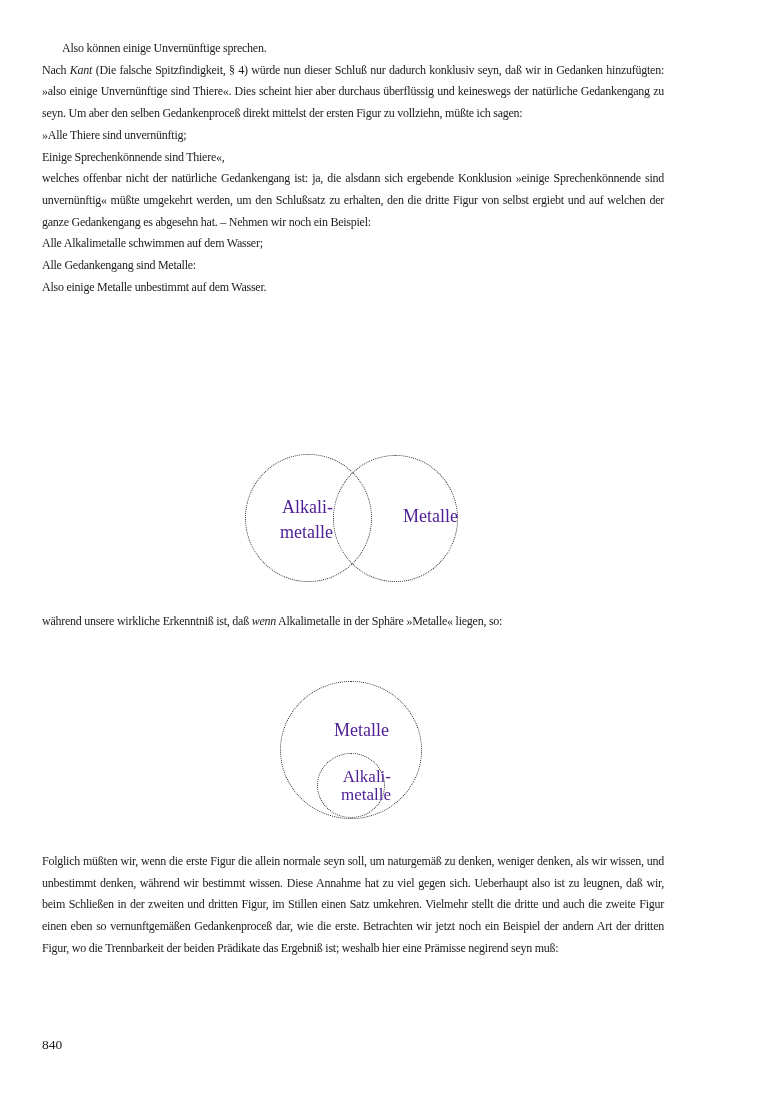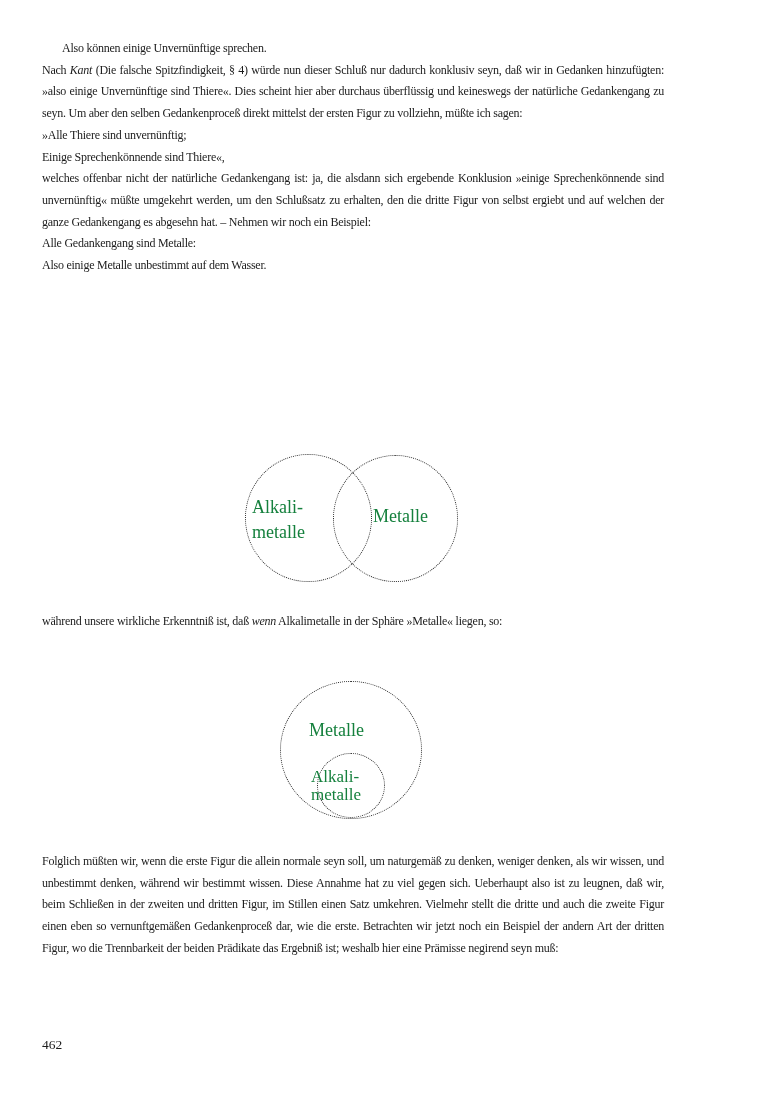--- a/index.html
+++ b/index.html
@@ -39,25 +39,25 @@
     box-sizing: border-box;
     background: transparent;
   }
   .fig1 .circle-left  { left: 0;    top: 0;   width: 127px; height: 128px; }
   .fig1 .circle-right { left: 88px; top: 1px; width: 125px; height: 127px; }
   .fig2 .circle-outer { left: 0;    top: 0;   width: 142px; height: 138px; }
   .fig2 .circle-inner { left: 37px; top: 72px; width: 68px; height: 65px; }
 
   .fig-label {
     position: absolute;
-    text-align: left;
+    text-align: right;
     font-size: 18px;
     line-height: 24.5px;
     letter-spacing: 0;
-    color: #15803d;
+    color: #4c1d95;
     white-space: nowrap;
   }
   .fig-label span { display: block; }
   .fig1 .label-left  { left: 7px;   top: 41px; width: 81px; }
   .fig1 .label-right { left: 128px; top: 50px; width: 85px; }
   .fig2 .label-outer { left: 29px;  top: 37px; width: 80px; }
   .fig2 .label-inner { left: 31px;  top: 87px; width: 80px; font-size: 17px; line-height: 18px; }
 
   .page-number {
     position: absolute;
@@ -71,20 +71,21 @@
 <body>
 
 <div class="page">
 
   <div class="textblock tb1">
     <p class="indent">Also können einige Unvernünftige sprechen.</p>
     <p><span>Nach </span><em>Kant</em><span> (Die falsche Spitzfindigkeit, § 4) würde nun dieser Schluß nur dadurch konklusiv seyn, daß wir in Gedanken hinzufügten: »also einige Unvernünftige sind Thiere«. Dies scheint hier aber durchaus überflüssig und keineswegs der natürliche Gedankengang zu seyn. Um aber den selben Gedankenproceß direkt mittelst der ersten Figur zu vollziehn, müßte ich sagen:</span></p>
     <p>»Alle Thiere sind unvernünftig;</p>
     <p>Einige Sprechenkönnende sind Thiere«,</p>
     <p>welches offenbar nicht der natürliche Gedankengang ist: ja, die alsdann sich ergebende Konklusion »einige Sprechenkönnende sind unvernünftig« müßte umgekehrt werden, um den Schlußsatz zu erhalten, den die dritte Figur von selbst ergiebt und auf welchen der ganze Gedankengang es abgesehn hat. – Nehmen wir noch ein Beispiel:</p>
+    <p>Alle Alkalimetalle schwimmen auf dem Wasser;</p>
     <p>Alle Gedankengang sind Metalle:</p>
     <p>Also einige Metalle unbestimmt auf dem Wasser.</p>
   </div>
 
   <div class="figure fig1">
     <div class="circle circle-left"></div>
     <div class="circle circle-right"></div>
     <div class="fig-label label-left">
       <span>Alkali-</span>
       <span>metalle</span>
@@ -107,15 +108,15 @@
     <div class="fig-label label-inner">
       <span>Alkali-</span>
       <span>metalle</span>
     </div>
   </div>
 
   <div class="textblock tb3">
     <p>Folglich müßten wir, wenn die erste Figur die allein normale seyn soll, um naturgemäß zu denken, weniger denken, als wir wissen, und unbestimmt denken, während wir bestimmt wissen. Diese Annahme hat zu viel gegen sich. Ueberhaupt also ist zu leugnen, daß wir, beim Schließen in der zweiten und dritten Figur, im Stillen einen Satz umkehren. Vielmehr stellt die dritte und auch die zweite Figur einen eben so vernunftgemäßen Gedankenproceß dar, wie die erste. Betrachten wir jetzt noch ein Beispiel der andern Art der dritten Figur, wo die Trennbarkeit der beiden Prädikate das Ergebniß ist; weshalb hier eine Prämisse negirend seyn muß:</p>
   </div>
 
-  <div class="page-number">462</div>
+  <div class="page-number">840</div>
 
 </div>
 
 </body></html>

